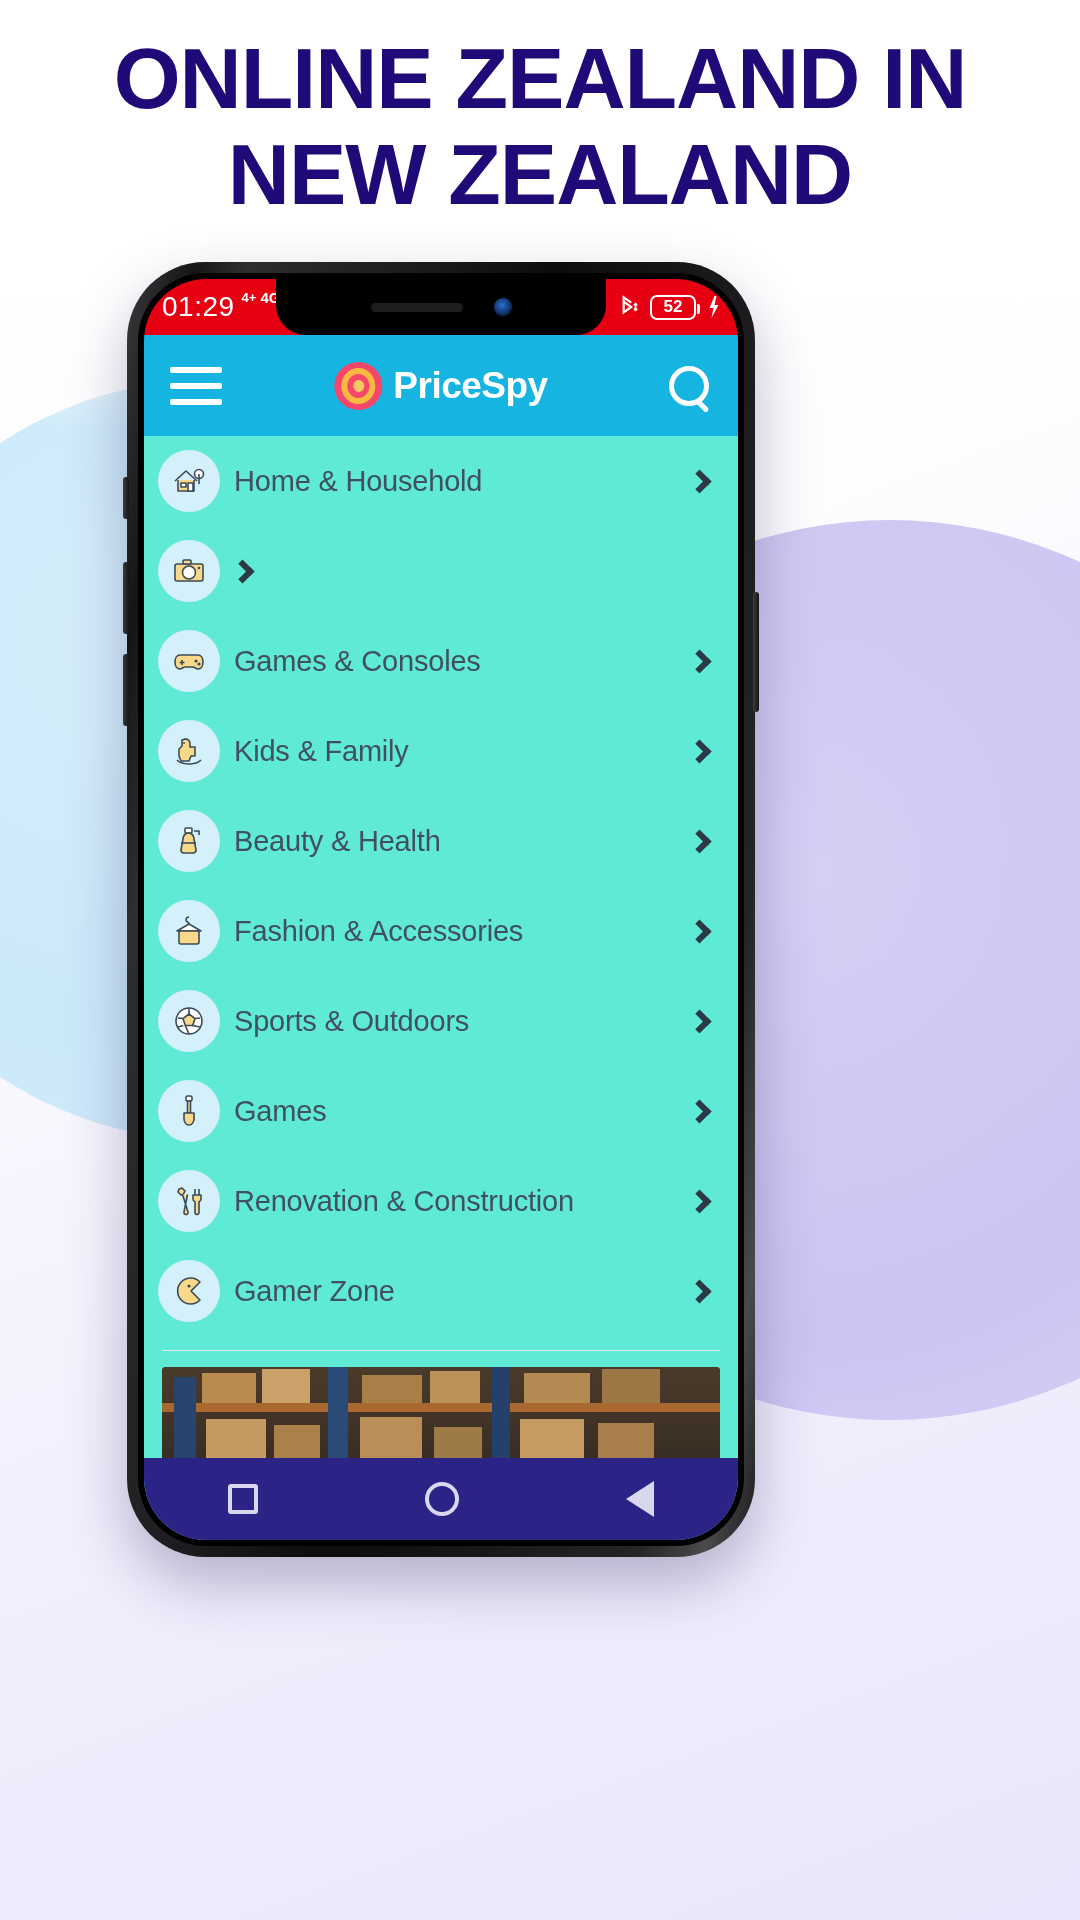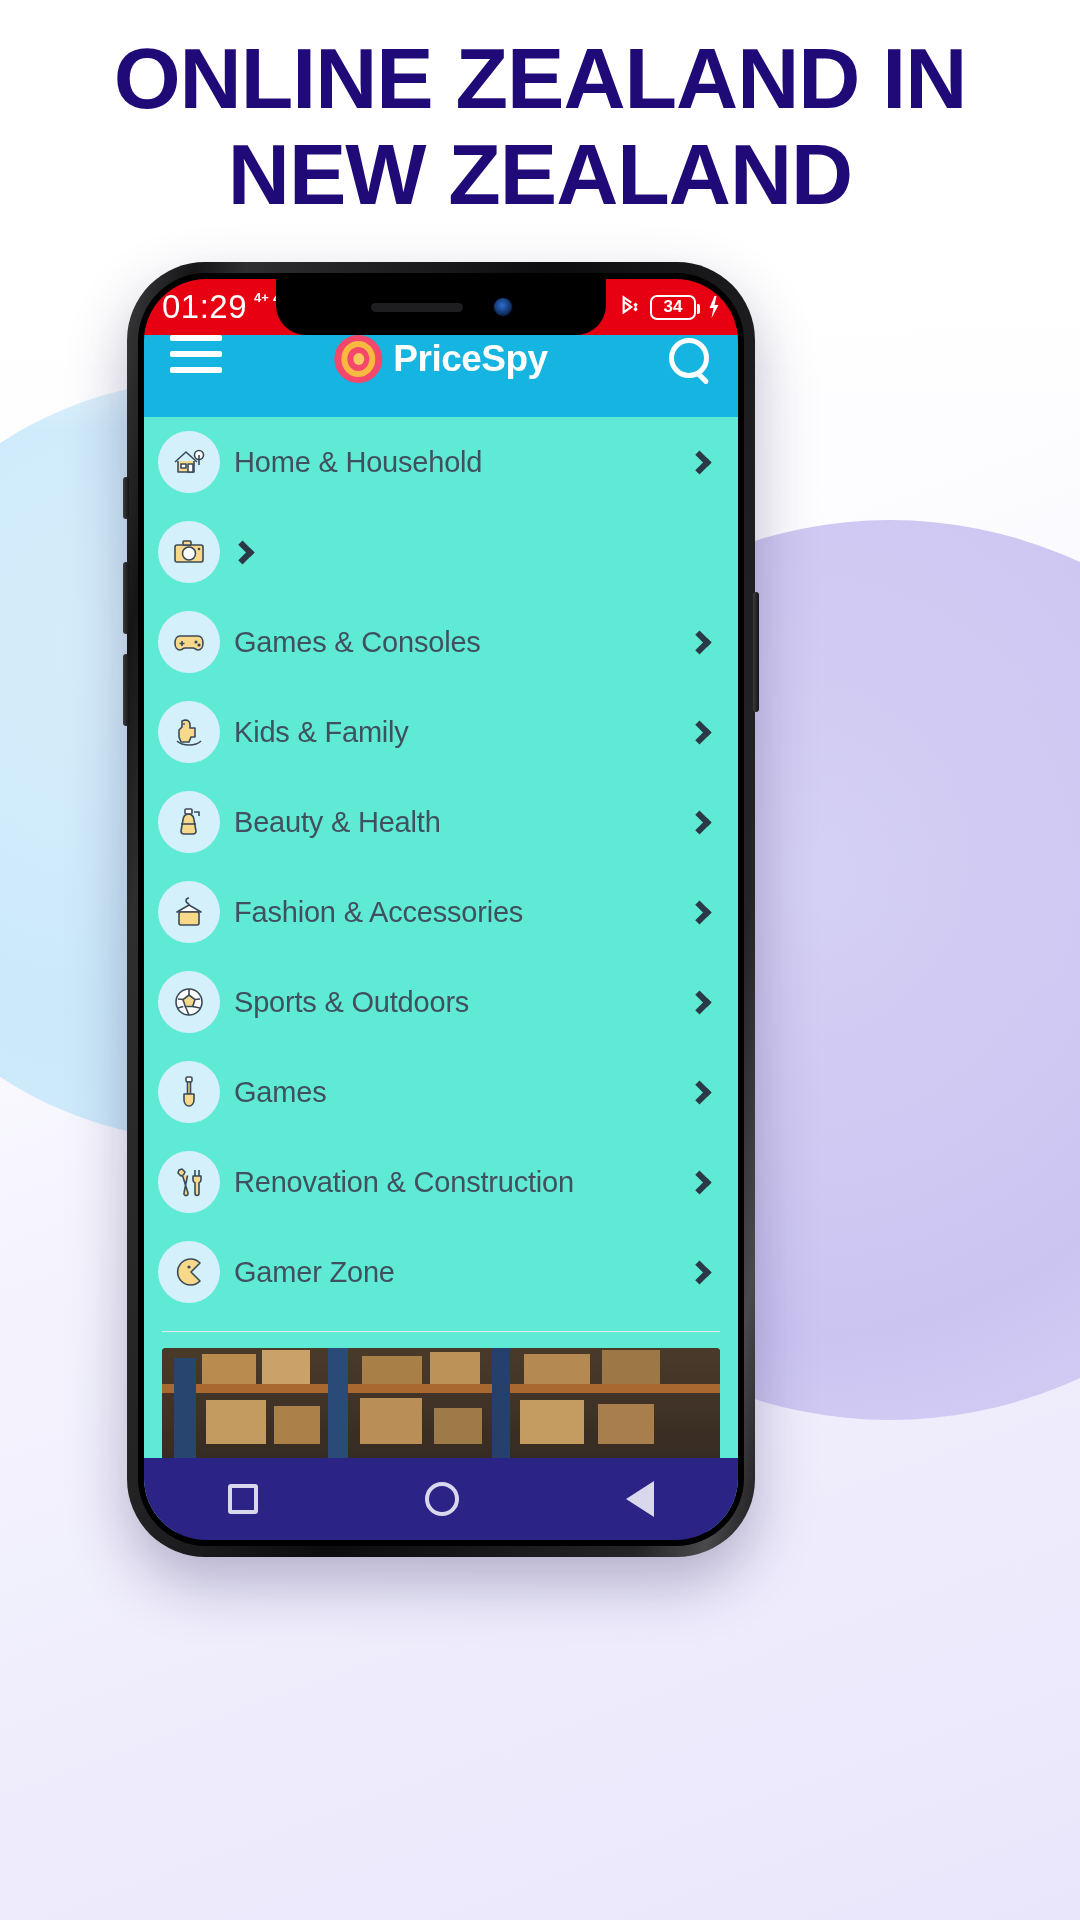--- a/index.html
+++ b/index.html
@@ -136,21 +136,21 @@
     padding: 0 16px 0 18px;
     border-bottom-right-radius: 26px;
     gap: 4px;
   }
   .sb-right {
     right: 0;
     padding: 0 16px 0 18px;
     border-bottom-left-radius: 26px;
     gap: 9px;
   }
-  .sb-time { font-size: 33px; font-weight: 500; letter-spacing: .5px; }
+  .sb-time { font-size: 28px; font-weight: 500; letter-spacing: .5px; }
   .sb-net { font-size: 13px; font-weight: bold; line-height: 1; margin-left: 3px; align-self: flex-start; margin-top: 12px;}
   .sb-4g { font-size: 15px; font-weight: bold; align-self: flex-start; margin-top: 10px; }
   .bars { display: inline-flex; align-items: flex-end; gap: 2px; height: 20px; margin-left: 2px;}
   .bars i { display:block; width: 4px; background: #fff; border-radius: 1px; }
   .bars i:nth-child(1){height:6px} .bars i:nth-child(2){height:10px}
   .bars i:nth-child(3){height:14px} .bars i:nth-child(4){height:19px}
   .sb-kb { font-size: 13px; font-weight: bold; margin-left: 2px; }
   .sb-icon { display:inline-flex; align-items:center; }
   .battery {
     display: inline-flex; align-items: center; justify-content: center;
@@ -159,24 +159,24 @@
     font-size: 17px; font-weight: bold; color: #fff;
     position: relative;
   }
   .battery::after {
     content:''; position:absolute; right:-6px; top:7px;
     width:3px; height:10px; background:#fff; border-radius:0 2px 2px 0;
   }
 
   
   .appbar {
-    height: 82px;
+    height: 101px;
     background: #16b4e0;
     display: flex;
-    align-items: flex-start;
+    align-items: center;
     justify-content: space-between;
     padding: 0 26px;
     position: relative;
     z-index: 20;
   }
   .hamburger { width: 52px; height: 38px; display: flex; flex-direction: column; justify-content: space-between; cursor: pointer; }
   .hamburger span { display: block; height: 6px; background: #fff; border-radius: 2px; }
   .brand { display: flex; align-items: center; gap: 11px; position:absolute; left:50%; transform: translateX(-50%); }
   .logo-mark {
     width: 48px; height: 48px; border-radius: 50%;
@@ -344,21 +344,21 @@
               <path d="M9.5 11V9.5a2.5 2.5 0 0 1 5 0V11" stroke="#fff" stroke-width="1.6"></path>
             </svg>
           </span>
           <span class="sb-icon">
             <svg width="26" height="26" viewBox="0 0 24 24" fill="none" stroke="#fff" stroke-width="2">
               <path d="M8 7l7 5-7 5V3l7 5"></path>
               <path d="M19 9v6M17.5 13.5L19 15l1.5-1.5M17.5 10.5L19 9l1.5 1.5" stroke-width="1.6"></path>
             </svg>
           </span>
           <span class="battery">
-            <span>34</span>
+            <span>52</span>
           </span>
           <span class="sb-icon">
             <svg width="17" height="24" viewBox="0 0 12 24">
                 <path d="M7 1L2 13h4l-2 10 7-13H7l2-9z" fill="#fff"></path>
               </svg>
           </span>
         </div>
       </div>
 
       <div class="appbar">

